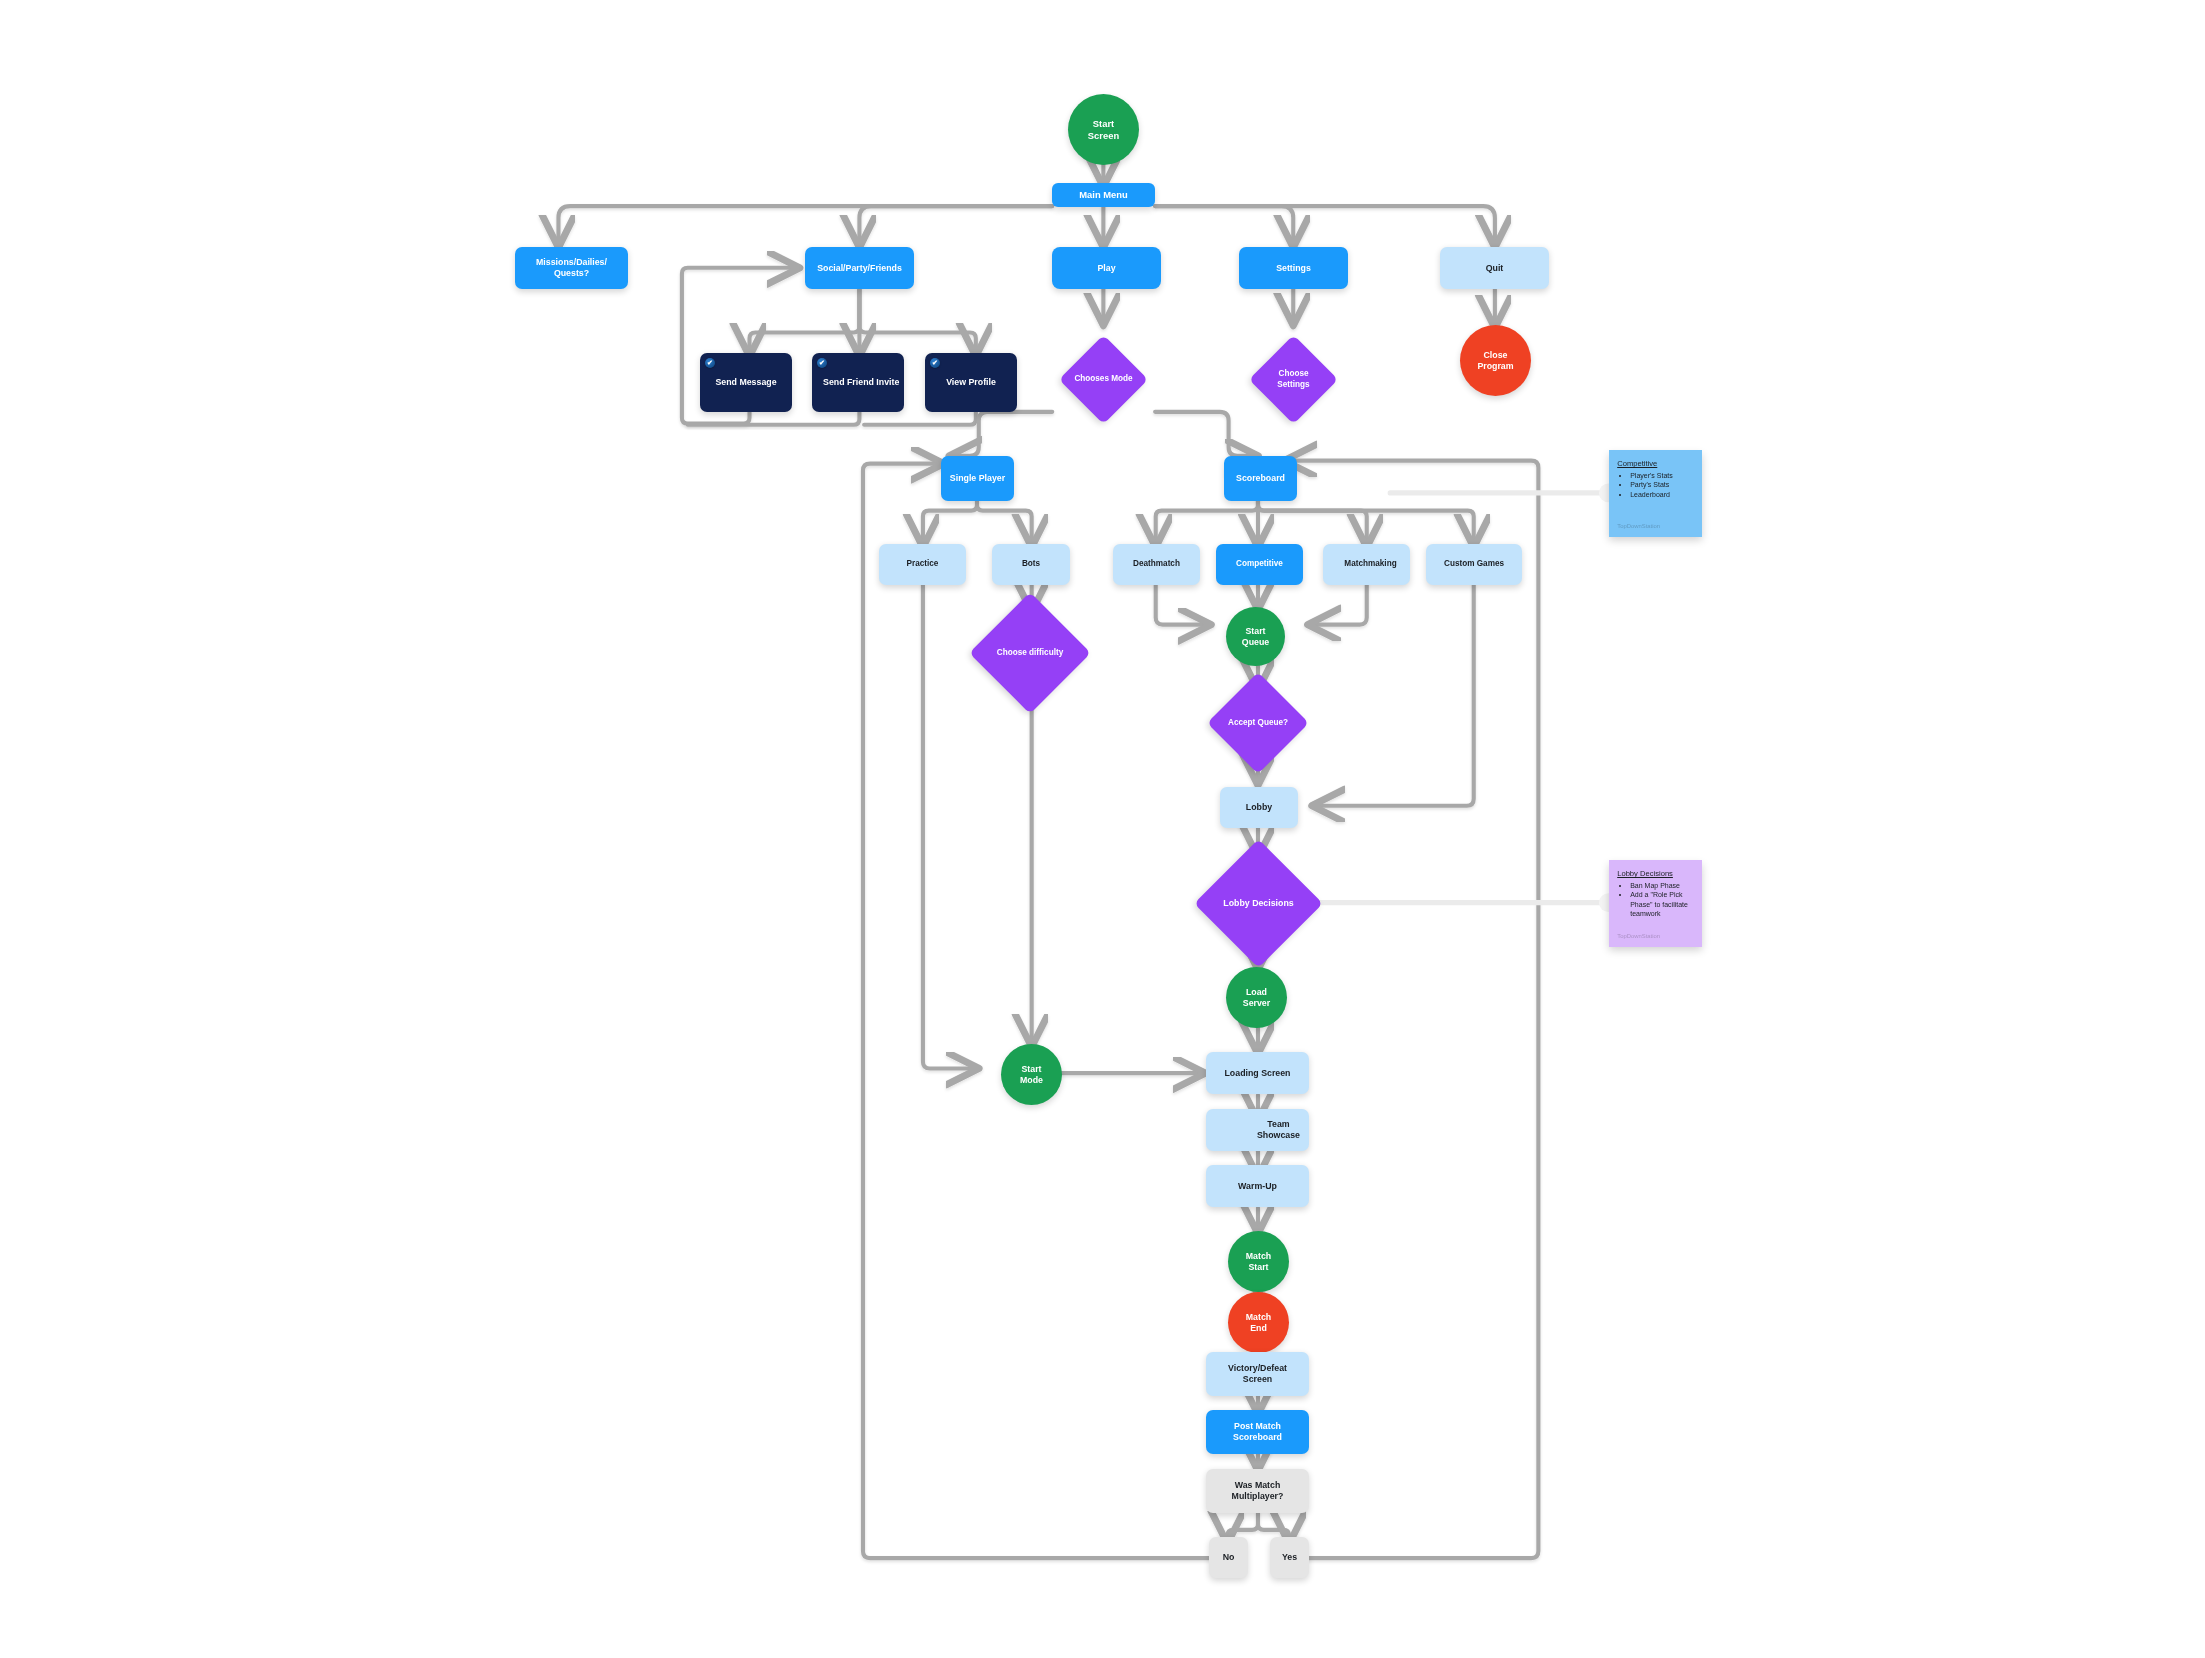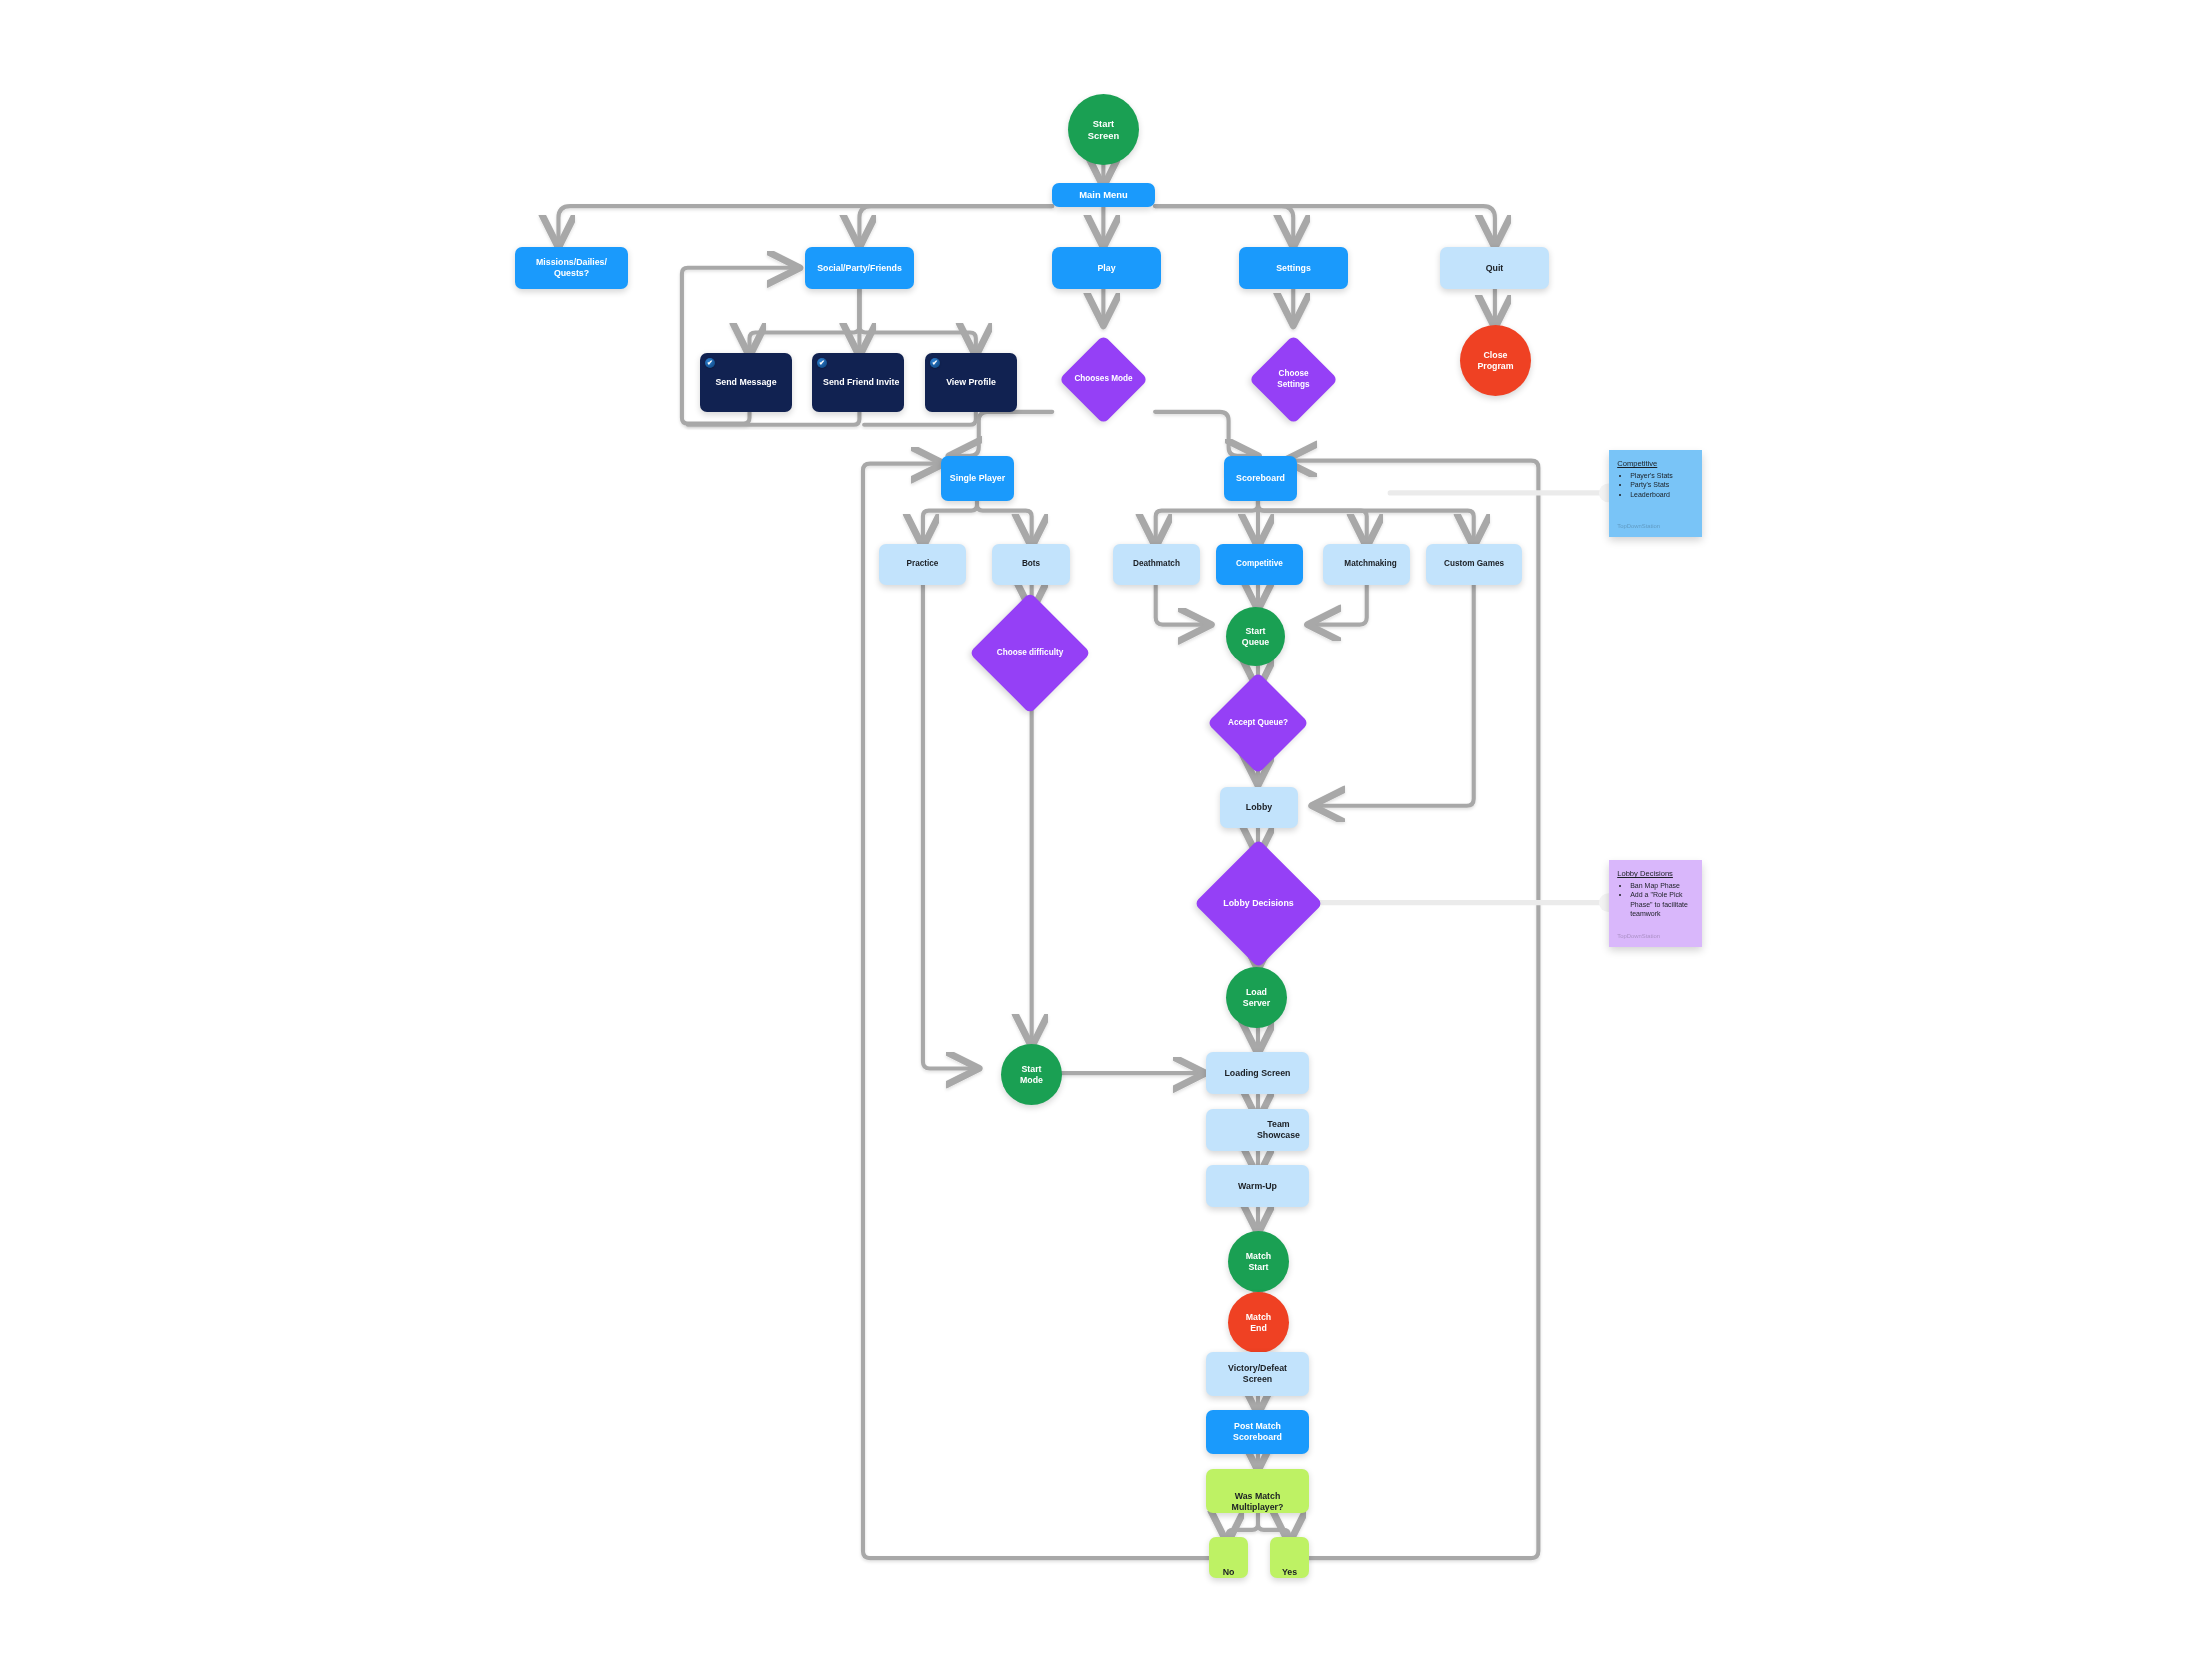--- a/index.html
+++ b/index.html
@@ -9,21 +9,21 @@
 
   .node{position:absolute;display:flex;align-items:center;justify-content:center;
         text-align:center;box-sizing:border-box;line-height:1.25;}
   .node .lbl{display:block;padding:0 4.7px;}
 
   
   .rect{border-radius:7px;box-shadow:0 2.9px 5.9px rgba(0,0,0,0.16);}
   .blue{background:#1a9afc;color:#ffffff;font-weight:bold;}
   .lightblue{background:#c2e3fc;color:#1b1f24;font-weight:bold;}
   .navy{background:#112251;color:#ffffff;font-weight:bold;}
-  .yellow{background:#bef264;color:#1b1f24;font-weight:bold;align-items:flex-end;}
+  .yellow{background:#e5e5e5;color:#1b1f24;font-weight:bold;}
 
   
   .circle{border-radius:50%;color:#ffffff;font-weight:bold;box-shadow:0 2.9px 5.9px rgba(0,0,0,0.16);}
   .green{background:#1aa053;}
   .red{background:#ef4123;}
 
   
   .diamond-wrap{position:absolute;}
   .diamond-wrap .dshape{position:absolute;left:0;top:0;width:100%;height:100%;
         background:#9540f6;transform:rotate(45deg);border-radius:5.9px;
@@ -153,21 +153,21 @@
       <circle cx="2736" cy="838" r="16"></circle>
       <circle cx="2736" cy="1535" r="16"></circle>
     </g>
   </svg>
 
   <div class="node circle green" style="left:1068px;top:94px;width:71px;height:71px;font-size:9.4px;">
     <span class="lbl" style="white-space:pre-line;">Start
 Screen</span>
   </div>
 
-  <div class="node rect blue" style="left:1052px;top:183px;width:103px;height:23.5px;font-size:9.4px;">
+  <div class="node rect blue" style="left:1052px;top:183px;width:103px;height:23.5px;font-size:9.4px;border-radius:6px;">
     <span class="lbl">Main Menu</span>
   </div>
 
   <div class="node rect blue" style="left:515px;top:247px;width:113px;height:42px;font-size:8.8px;">
     <span class="lbl" style="white-space:pre-line;">Missions/Dailies/
 Quests?</span>
   </div>
 
   <div class="node rect blue" style="left:805px;top:247px;width:109px;height:42px;font-size:8.8px;">
     <span class="lbl">Social/Party/Friends</span>

